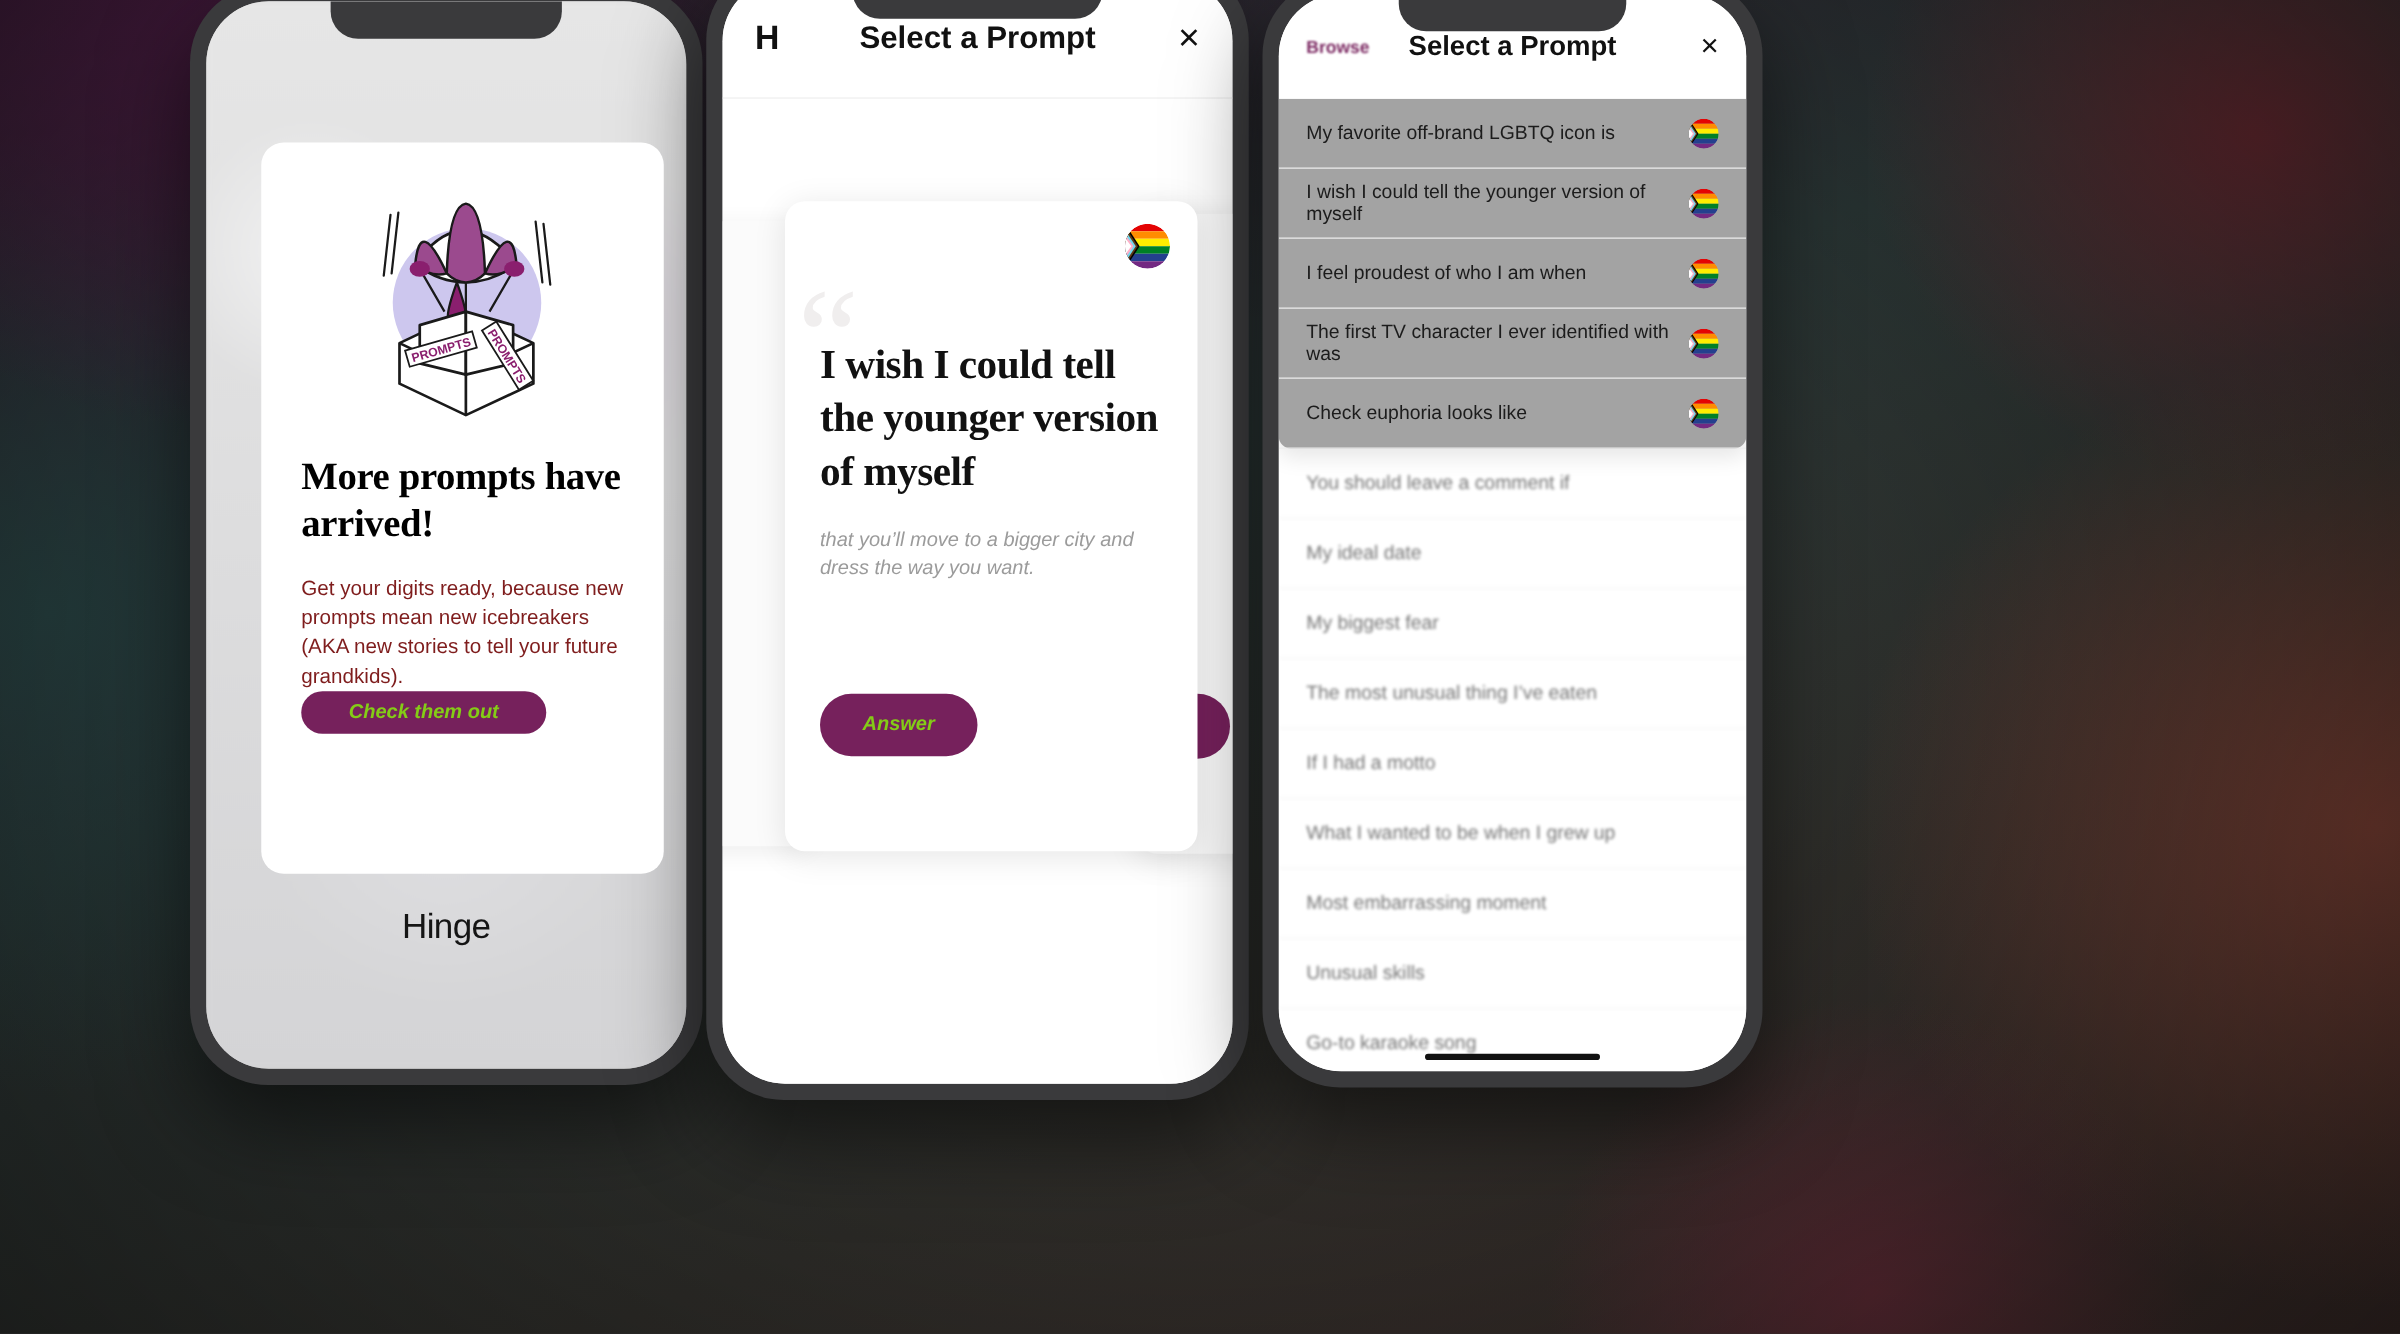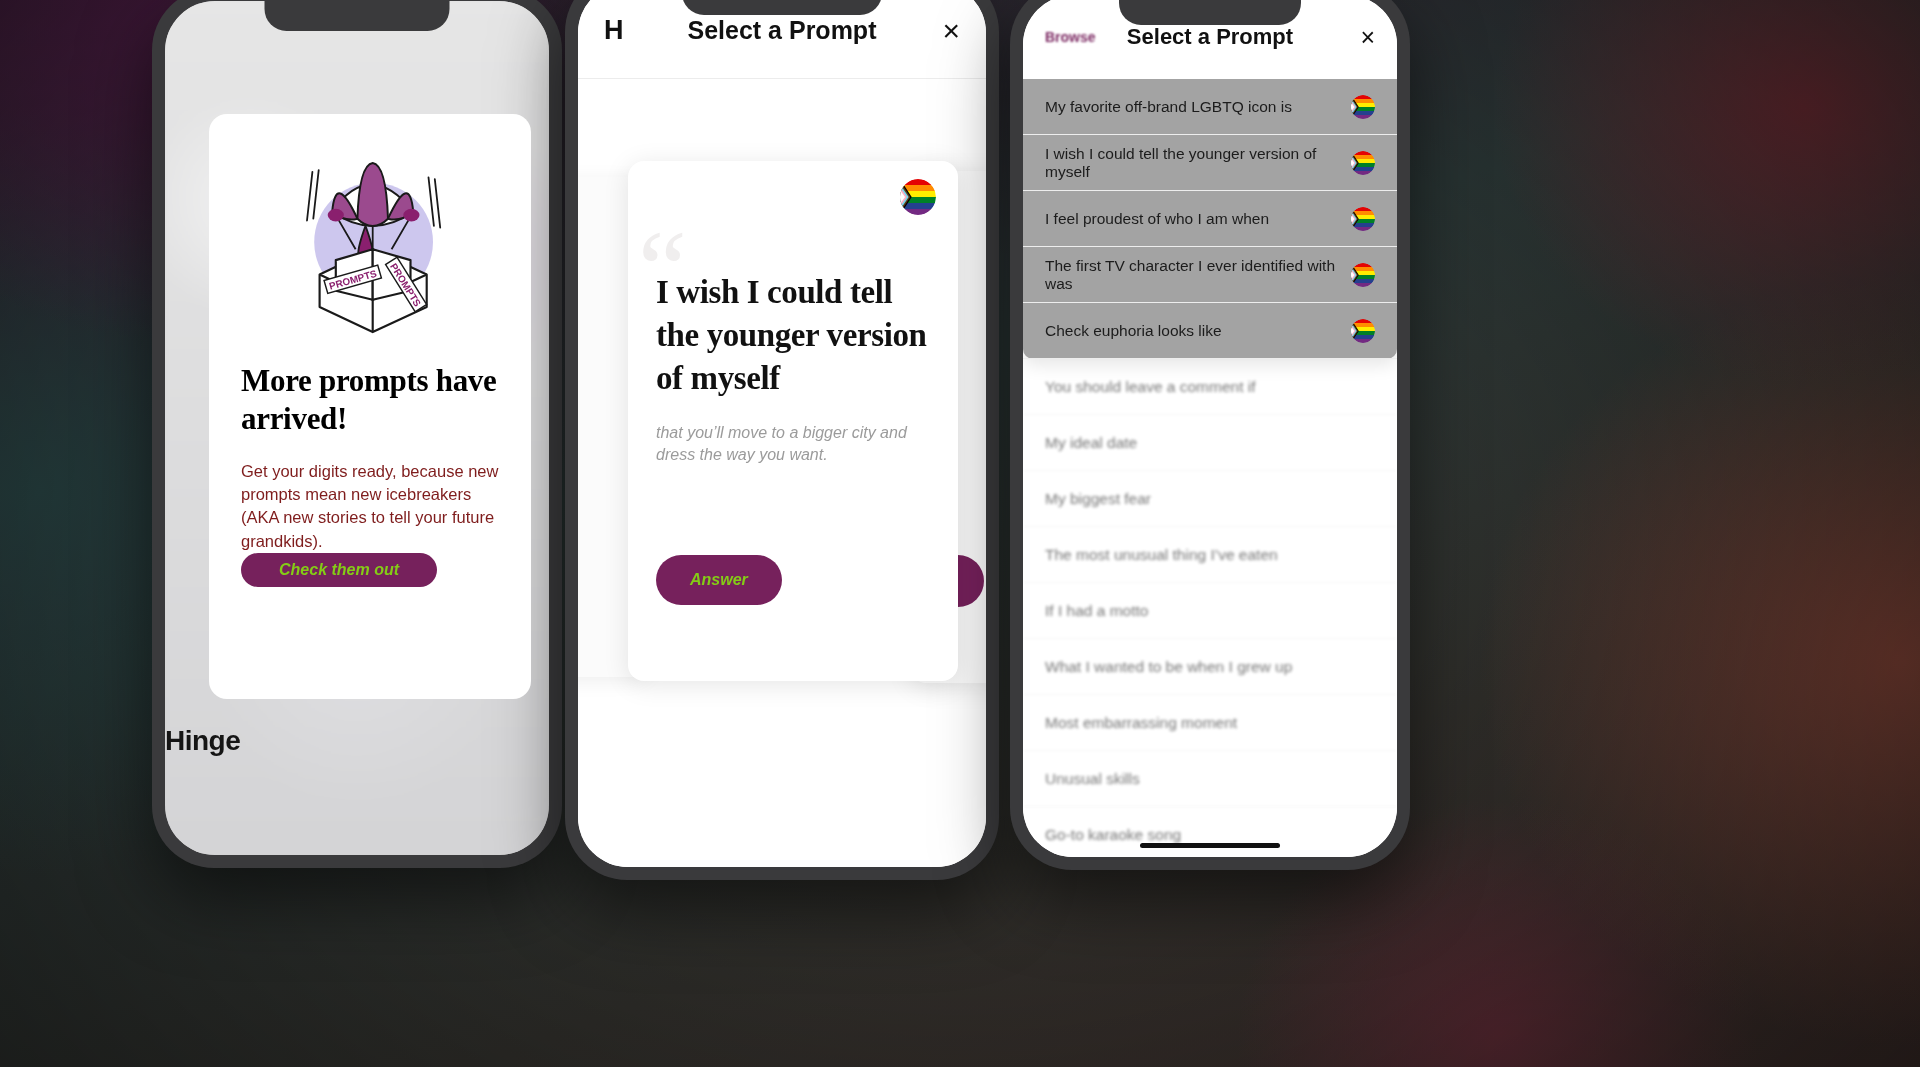--- a/index.html
+++ b/index.html
@@ -50,22 +50,22 @@
            display:flex; flex-direction:column; align-items:center;
            padding:24px 32px 0; text-align:center; }
   .illo { width:180px; height:190px; margin-top:10px; }
   .h1-serif { font-family:"Liberation Serif", serif; font-weight:700; font-size:31px;
               line-height:1.22; color:#000000; letter-spacing:-.3px; margin-top:24px; text-align:left;
               width:100%; }
   .body-copy { font-size:16.5px; line-height:1.42; color:#7f1d1d; margin-top:22px; text-align:left; width:100%; }
   .btn-primary { background:#76215C; color:#84cc16; border:none; border-radius:999px;
                  font-size:16px; font-weight:700; cursor:pointer;font-style:italic; }
   #checkBtn { padding:8px 38px; align-self:flex-start; }
-  #hingeWord { position:absolute; left:0; right:0; bottom:98px; text-align:left;
-               font-size:28px; font-weight:700; color:#151515; letter-spacing:-.5px; z-index:10; }
+  #hingeWord { position:absolute; left:0; right:0; bottom:98px; text-align:center;
+               font-size:28px; font-weight:400; color:#151515; letter-spacing:-.5px; z-index:10; }
 
   
   #phone2 { left:565px; top:-30px; width:434px; height:910px; }
   #phone2 .notch { width:200px; height:32px; }
   #screen2 { background:#fff; }
   .modal-head { position:relative; height:96px; display:flex; align-items:center;
                 justify-content:center; border-bottom:1px solid #ececec; background:#fff; }
   .modal-title { font-size:25px; font-weight:700; color:#111; }
   .hinge-mark { position:absolute; left:26px; font-size:27px; font-weight:700; color:#111;
                 font-family:"Liberation Sans", sans-serif; }

